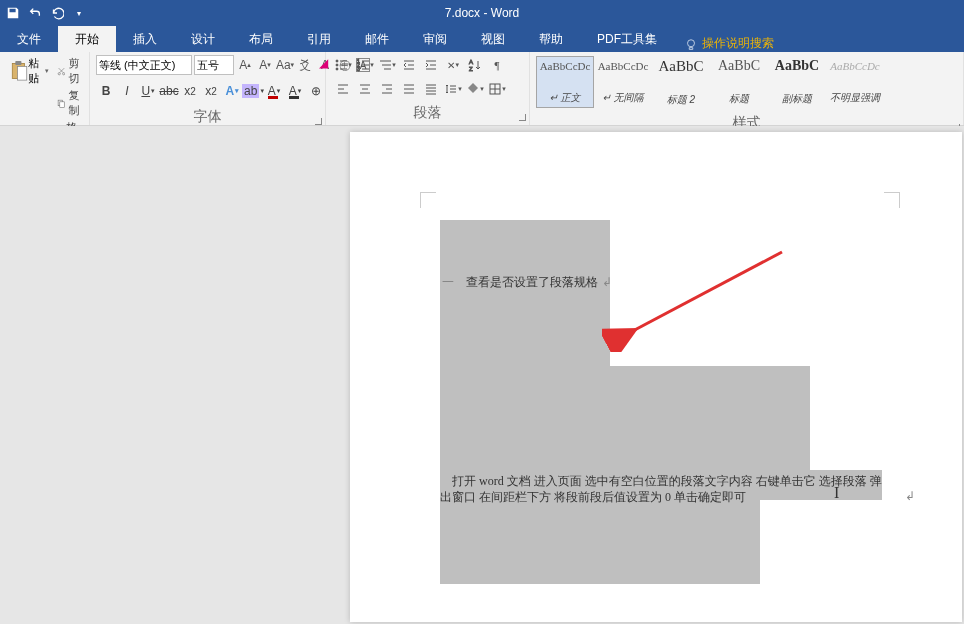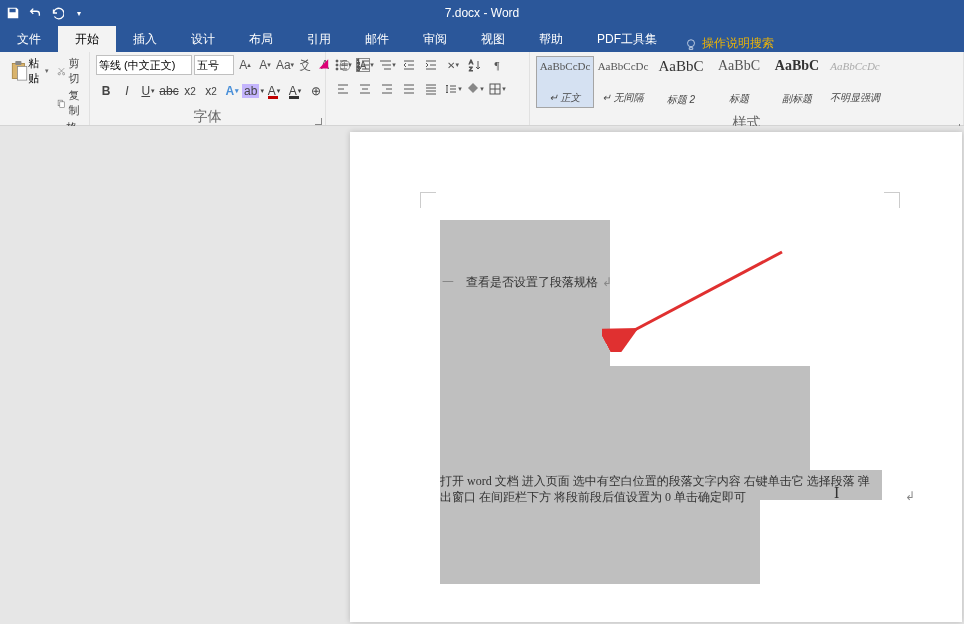--- a/index.html
+++ b/index.html
@@ -76,21 +76,21 @@
     .sel-block { position: absolute; background: #bfbfbf; }
     .sel1 { left: 90px; top: 88px; width: 170px; height: 146px; }
     .sel2 { left: 90px; top: 234px; width: 370px; height: 104px; }
     .sel3 { left: 90px; top: 338px; width: 442px; height: 30px; }
     .sel5 { left: 90px; top: 368px; width: 320px; height: 84px; }
     
     .doc-line { position: absolute; font-size: 12px; color: #333; font-family: "SimSun", serif; white-space: nowrap; }
     .line1-pre { left: 92px; top: 142px; color: #777; }
     .line1 { left: 116px; top: 142px; }
     .pmark { color: #888; margin-left: 4px; }
-    .line2 { left: 90px; top: 341px; }
+    .line2 { left: 102px; top: 341px; }
     .line3 { left: 90px; top: 357px; }
     .cursor-i { position: absolute; left: 484px; top: 352px; font-size: 16px; color: #333; font-family: serif; }
     .pmark2 { position: absolute; left: 555px; top: 357px; color: #888; font-size: 12px; font-family: "SimSun", serif; }
     
     .arrow { position: absolute; left: 252px; top: 110px; width: 200px; height: 110px; pointer-events: none; }
   </style>
 </head>
 <body>
 
 <div class="title-bar">
@@ -335,20 +335,21 @@
         <div class="pb">
             <svg viewBox="0 0 14 14" fill="none" stroke="#555">
               <rect x="2" y="2" width="10" height="10"></rect>
               <line x1="2" y1="7" x2="12" y2="7"></line>
               <line x1="7" y1="2" x2="7" y2="12"></line>
             </svg>
             <span style="font-size:7px">▾</span>
           </div>
       </div>
     </div>
+    <div class="ribbon-group-label">段落</div>
   </div>
 
   <div class="ribbon-group styles-group">
     <div class="ribbon-group-content">
       <div class="styles-row" id="styles-row">
           <div class="style-box selected">
             <div class="style-preview sp-normal">AaBbCcDc</div>
             <div class="style-label">↵ 正文</div>
           </div>
           <div class="style-box">

